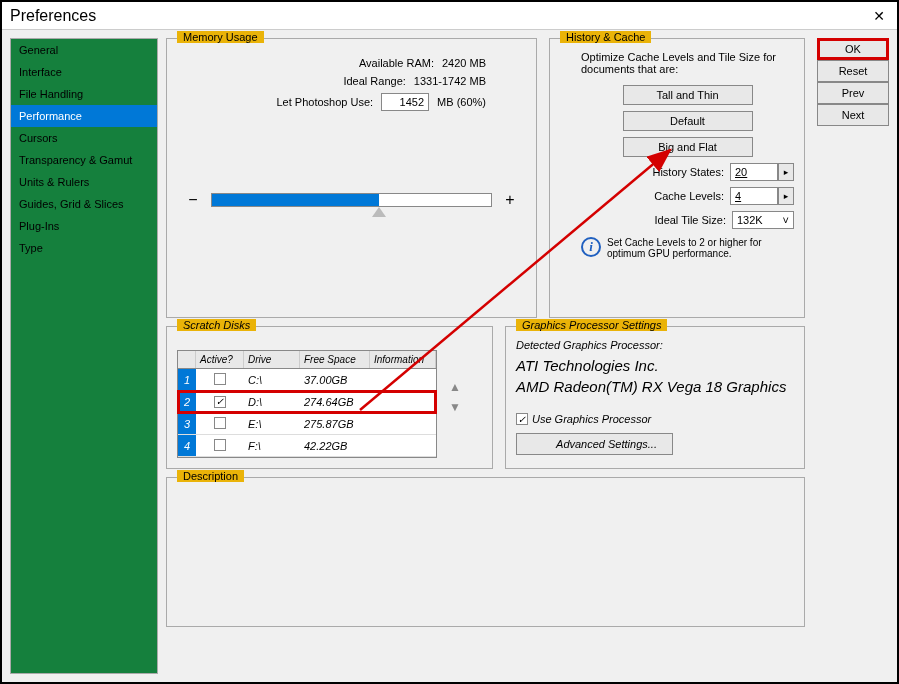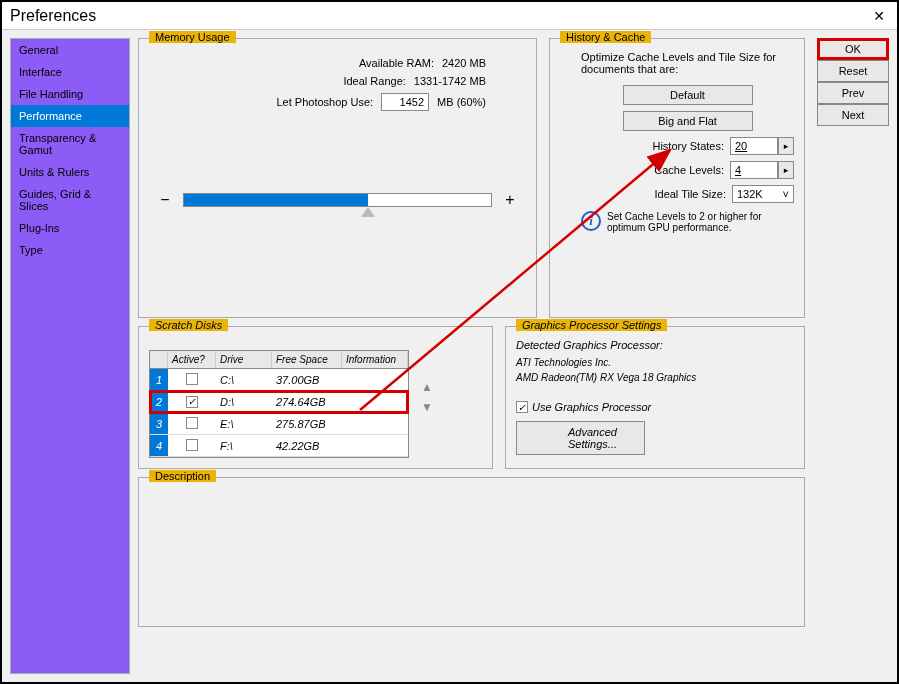--- a/index.html
+++ b/index.html
@@ -2,21 +2,21 @@
 <html><head>
 <meta charset="utf-8">
 <style>
 * { box-sizing: border-box; font-family: Tahoma, Arial, sans-serif; font-size: 11px; }
 body { margin: 0; padding: 0; background: #fff; }
 .window { width: 899px; height: 684px; border: 2px solid #000; background: #f0f0f0; display: flex; flex-direction: column; }
 .titlebar { height: 28px; background: #fff; border-bottom: 1px solid #ccc; display: flex; align-items: center; padding: 0 8px; justify-content: space-between; }
 .titlebar span { font-size: 16px; }
 .close-btn { width: 20px; height: 20px; display: flex; align-items: center; justify-content: center; cursor: pointer; font-size: 14px; }
 .content { flex: 1; display: flex; padding: 8px; gap: 8px; }
-.sidebar { width: 120px; background: #8b5cf6; border: 1px solid #aaa; padding: 0; }
+.sidebar { width: 148px; background: #15803d; border: 1px solid #aaa; padding: 0; }
 .sidebar-item { padding: 5px 8px; cursor: pointer; }
 .sidebar-item.active { background: #0078d7; color: #fff; }
 .main { flex: 1; display: flex; flex-direction: column; gap: 8px; }
 .row1 { display: flex; gap: 12px; }
 .fieldset { border: 1px solid #aaa; padding: 12px 10px 10px 10px; position: relative; background: #f0f0f0; }
 .fieldset-legend { position: absolute; top: -8px; left: 10px; background: #eab308; padding: 0 6px; font-size: 11px; }
 .memory-usage { flex: 1; min-height: 280px; }
 .history-cache { width: 256px; min-height: 280px; padding-left: 31px; }
 .right-buttons { width: 72px; display: flex; flex-direction: column; gap: 0; }
 .btn { border: 1px solid #888; background: #e8e8e8; padding: 4px 8px; text-align: center; cursor: pointer; }
@@ -54,39 +54,40 @@
 .td-num { width: 18px; background: #0078d7; color: #fff; text-align: center; padding: 3px 0; align-self: stretch; display: flex; align-items: center; justify-content: center; }
 .td-active { width: 48px; text-align: center; }
 .td-drive { width: 56px; padding-left: 4px; }
 .td-free { width: 70px; padding-left: 4px; }
 .checkbox { width: 12px; height: 12px; border: 1px solid #888; background: #fff; display: inline-flex; align-items: center; justify-content: center; font-size: 10px; }
 .table-row.highlighted { outline: 3px solid #d40000; outline-offset: -2px; }
 .table-container { display: flex; gap: 10px; align-items: flex-start; margin-top: 11px; }
 .arrows { display: flex; flex-direction: column; gap: 4px; margin-top: 30px; }
 .arrow-btn { width: 16px; height: 16px; color: #888; font-size: 12px; cursor: pointer; text-align: center; }
 .gpu-label { font-size: 11px; margin-bottom: 6px; }
-.gpu-info { font-size: 10px; margin-bottom: 4px; }
+.gpu-info { font-size: 15px; margin-bottom: 4px; }
 .check-row { display: flex; align-items: center; gap: 4px; margin: 18px 0 8px 0; }
 .description { min-height: 150px; }
 .red-arrow { position: absolute; pointer-events: none; }
 </style>
 </head>
 <body>
 
 <div class="window">
   <div class="titlebar">
     <span>Preferences</span>
     <div class="close-btn">✕</div>
   </div>
   <div class="content">
     <div class="sidebar">
       <div class="sidebar-item">General</div>
       <div class="sidebar-item">Interface</div>
       <div class="sidebar-item">File Handling</div>
       <div class="sidebar-item active">Performance</div>
+      <div class="sidebar-item">Cursors</div>
       <div class="sidebar-item">Transparency &amp; Gamut</div>
       <div class="sidebar-item">Units &amp; Rulers</div>
       <div class="sidebar-item">Guides, Grid &amp; Slices</div>
       <div class="sidebar-item">Plug-Ins</div>
       <div class="sidebar-item">Type</div>
     </div>
 
     <div class="main">
       <div class="row1">
         <div class="fieldset memory-usage">
@@ -111,20 +112,21 @@
               <div class="slider-handle"></div>
             </div>
             <div class="slider-btn">+</div>
           </div>
         </div>
 
         <div class="fieldset history-cache" style="position:relative;">
           <div class="fieldset-legend">History &amp; Cache</div>
           <div class="hc-desc">Optimize Cache Levels and Tile Size for documents that are:</div>
           <div class="hc-btns">
+            <div class="hc-btn">Tall and Thin</div>
             <div class="hc-btn">Default</div>
             <div class="hc-btn">Big and Flat</div>
           </div>
           <div class="hc-row">
             <span>History States:</span>
             <div class="stepper">
               <input class="stepper-input" value="20" style="">
               <div class="stepper-arrow">▸</div>
             </div>
           </div>
@@ -202,21 +204,21 @@
 
         <div class="fieldset gpu-settings">
           <div class="fieldset-legend">Graphics Processor Settings</div>
           <div class="gpu-label">Detected Graphics Processor:</div>
           <div class="gpu-info">ATI Technologies Inc.</div>
           <div class="gpu-info">AMD Radeon(TM) RX Vega 18 Graphics</div>
           <div class="check-row">
             <span class="checkbox">✓</span>
             <span>Use Graphics Processor</span>
           </div>
-          <div class="btn" style="width:129px;padding-left:32px;">Advanced Settings...</div>
+          <div class="btn" style="width:157px;padding-left:32px;">Advanced Settings...</div>
         </div>
         <div style="width:72px;"></div>
       </div>
 
       <div class="fieldset description" style="margin-right:84px;">
         <div class="fieldset-legend">Description</div>
       </div>
     </div>
   </div>
 

